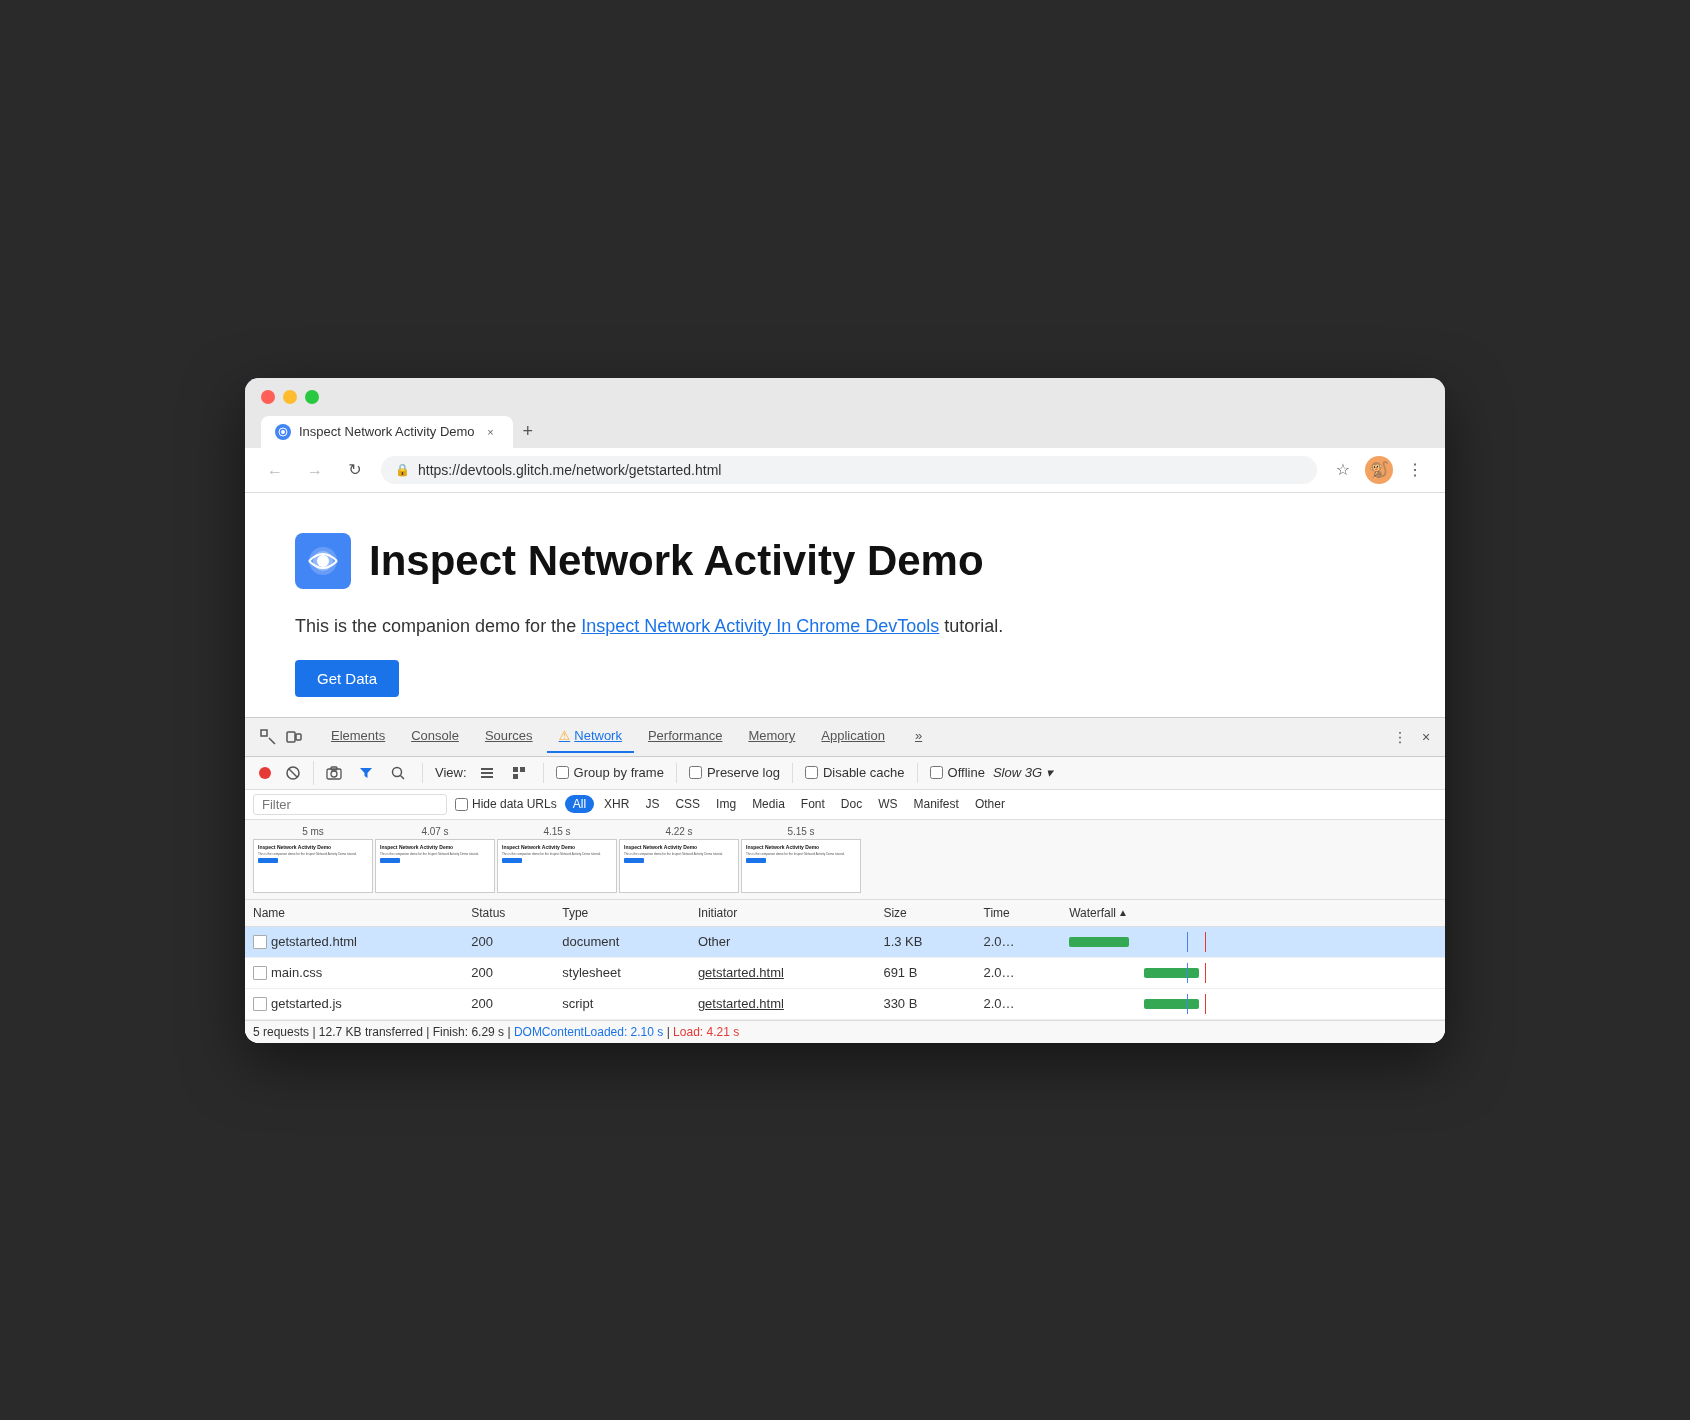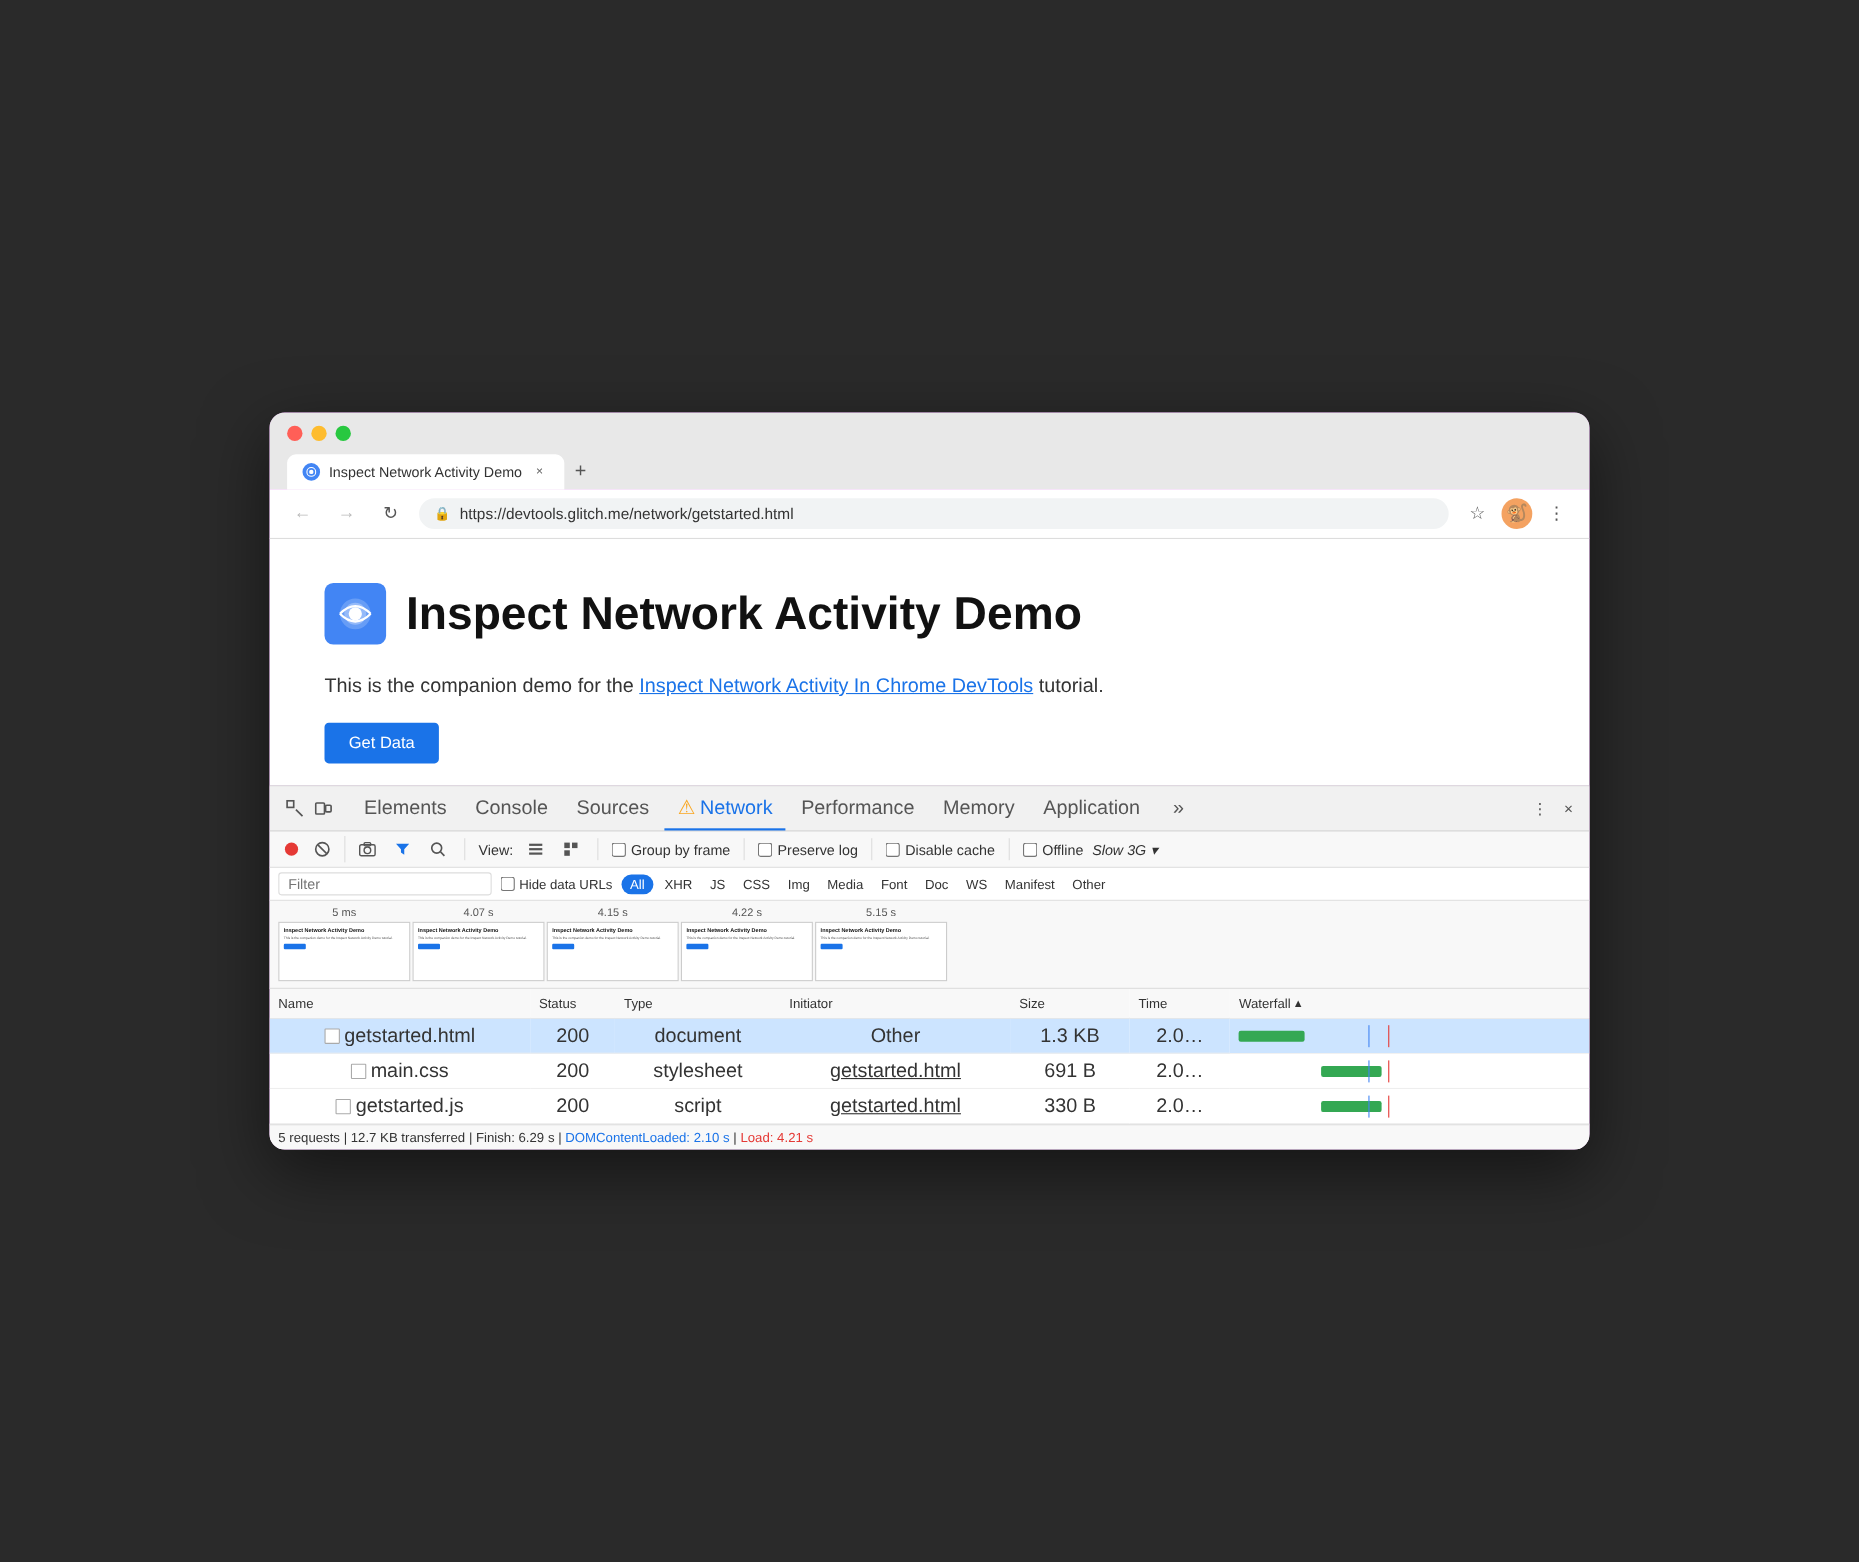--- a/index.html
+++ b/index.html
@@ -216,25 +216,26 @@
       display: flex;
       align-items: center;
       justify-content: center;
       color: #555;
       font-size: 14px;
       cursor: pointer;
       border-radius: 3px;
     }
     .devtools-tab {
       padding: 8px 12px;
-      font-size: 18px;
+      font-size: 13px;
       color: #555;
       cursor: pointer;
       border-bottom: 2px solid transparent;
       white-space: nowrap;
+      text-decoration: underline;
     }
     .devtools-tab.active {
       color: #1a73e8;
       border-bottom-color: #1a73e8;
       font-weight: 500;
     }
     .devtools-tab.warning {
       display: flex;
       align-items: center;
       gap: 4px;
@@ -408,22 +409,21 @@
       border-bottom: 1px solid #ddd;
       background: #f8f8f8;
       position: sticky;
       top: 0;
       font-size: 12px;
     }
     .network-table td {
       padding: 5px 8px;
       border-bottom: 1px solid #eee;
       color: #333;
-      font-size: 18px;
-      text-align: center;
+      font-size: 13px;
     }
     .network-table tr.selected td { background: #cce4ff; }
     .row-icon {
       display: inline-block;
       width: 14px;
       height: 14px;
       border: 1px solid #aaa;
       background: white;
       vertical-align: middle;
       margin-right: 4px;

